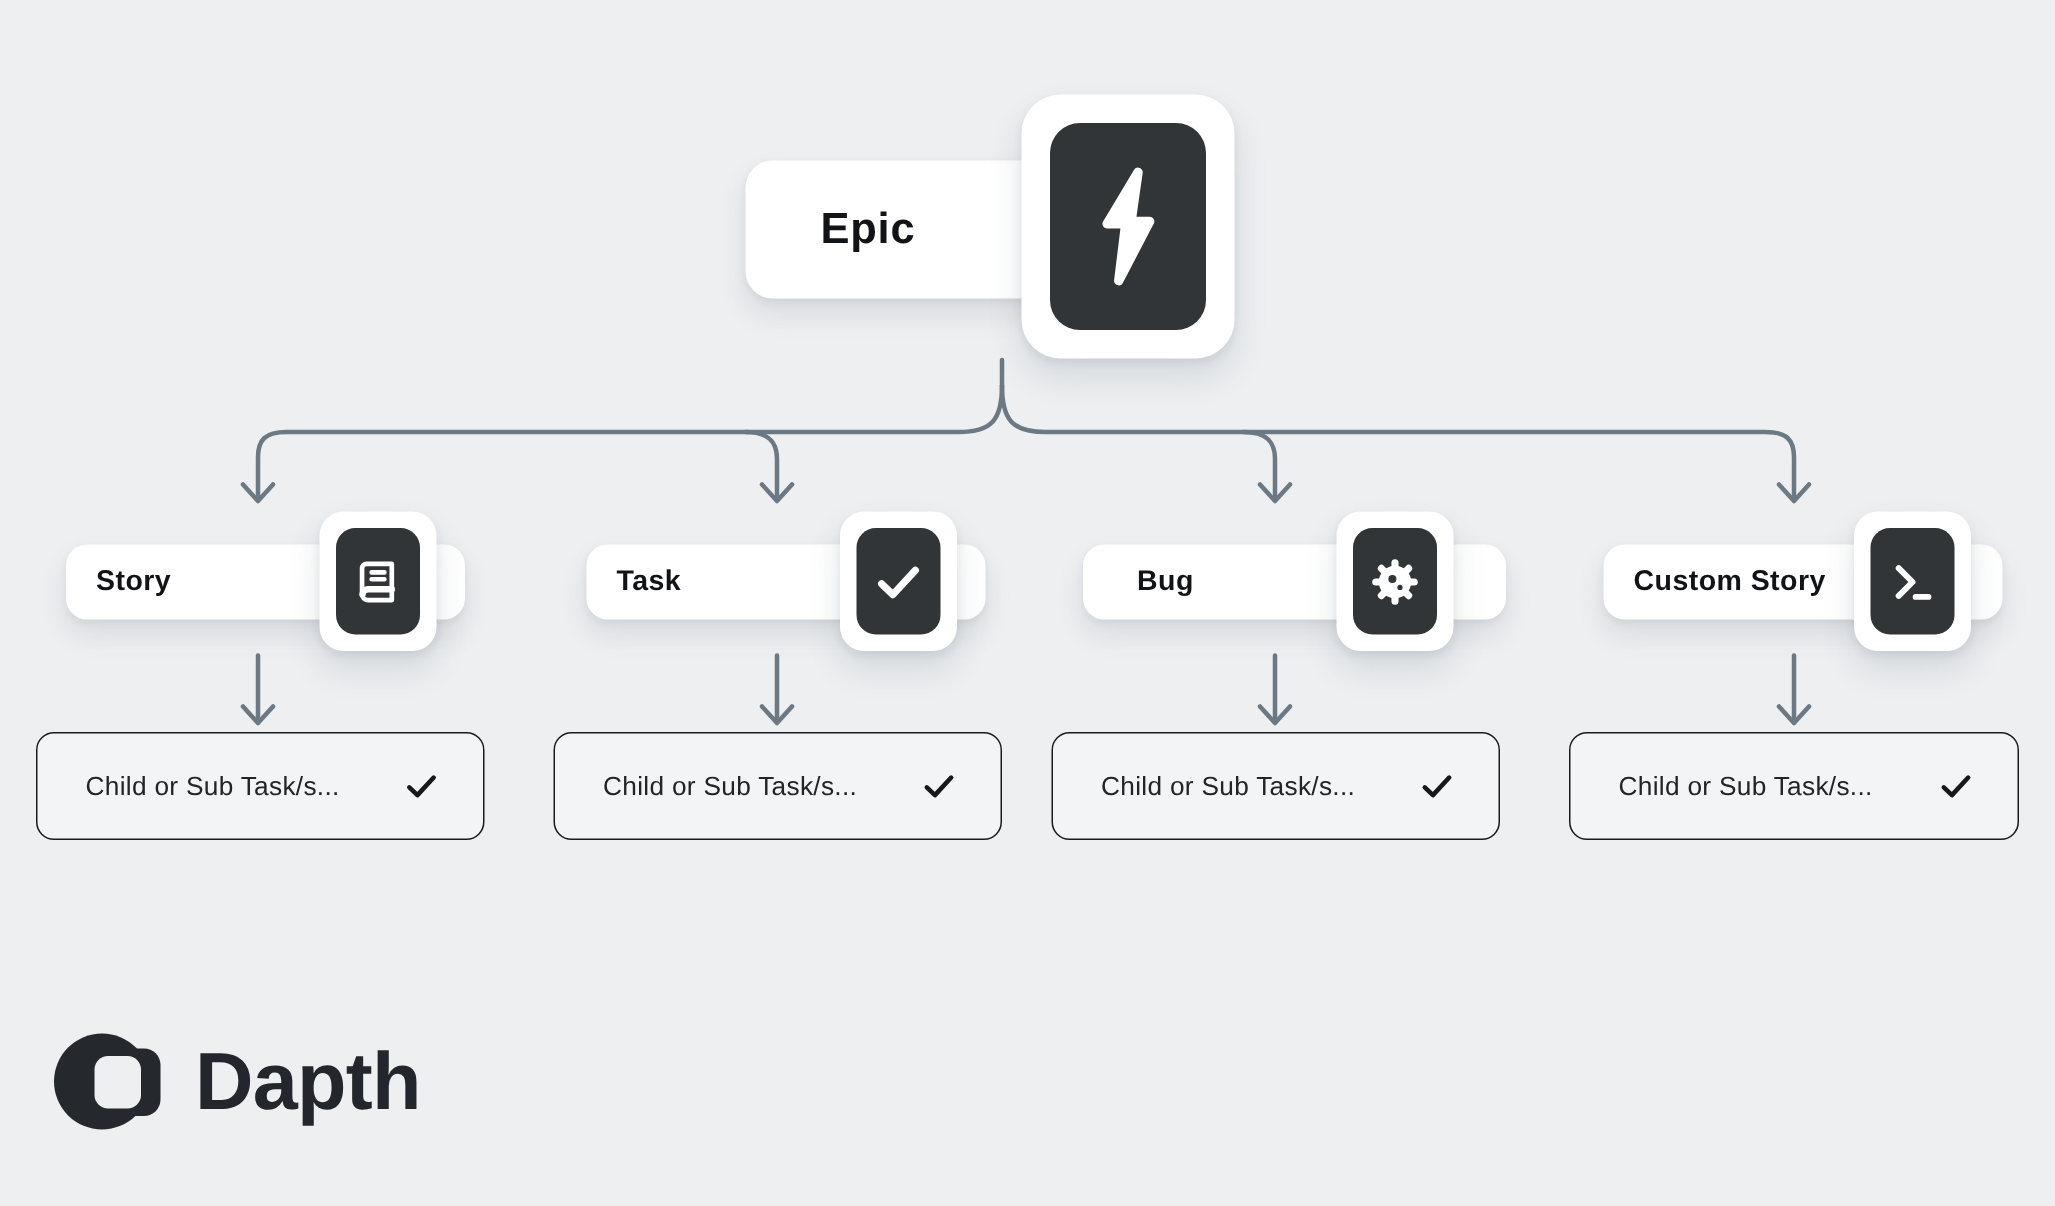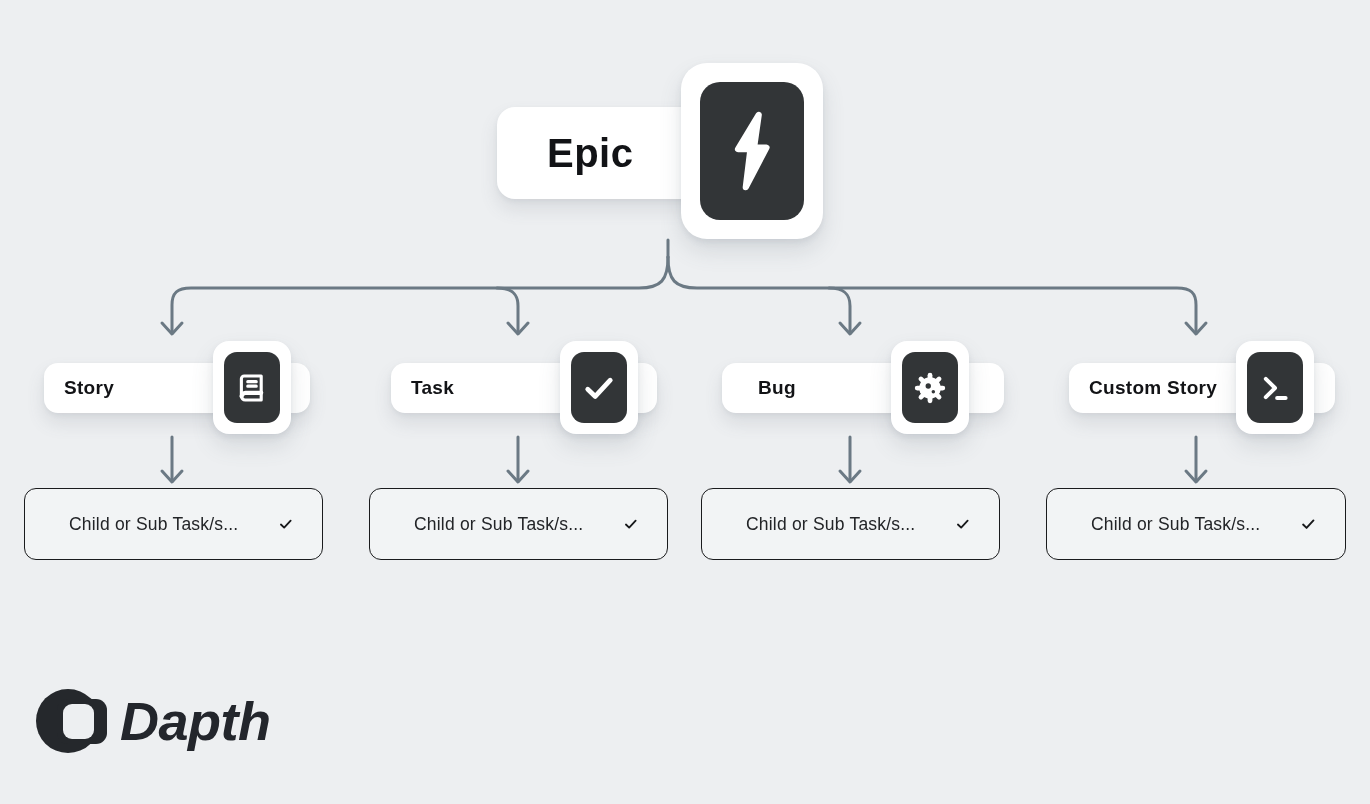--- a/index.html
+++ b/index.html
@@ -36,21 +36,21 @@
     display:flex;align-items:center;
   }
   .pill-label{
     font-weight:700;
     font-size:19px;
     letter-spacing:.3px;
     color:var(--text);
     white-space:nowrap;
   }
   .epic-pill{border-radius:18px;}
-  .epic-pill .pill-label{font-size:40px;letter-spacing:.5px;text-align:right;}
+  .epic-pill .pill-label{font-size:29px;letter-spacing:.5px;text-align:right;}
   
   .icon-card{
     position:absolute;
     background:var(--white);
     border-radius:16px;
     box-shadow:0 12px 22px rgba(90,100,115,.16), 0 3px 6px rgba(90,100,115,.10);
     display:flex;align-items:center;justify-content:center;
     z-index:2;
   }
   .epic-card{border-radius:26px;}
@@ -63,38 +63,38 @@
   .bug-dot{fill:var(--card-dark);}
   
   .child-box{
     position:absolute;
     top:488px;height:72px;width:299px;
     box-sizing:border-box;
     background:var(--child-box-bg);
     border:1.5px solid var(--child-box-border);
     border-radius:12px;
     display:flex;align-items:center;justify-content:space-between;
-    padding:0 28px 0 44px;
+    padding:0 28px 0 32px;
     gap:40px;
   }
   .child-label{
     font-size:17.5px;
     color:#222427;
     letter-spacing:.2px;
     white-space:nowrap;
   }
   
   .logo{position:absolute;left:36px;top:686px;height:70px;display:flex;align-items:center;}
   .logo-mark{position:relative;width:78px;height:70px;}
   .lm-circle{position:absolute;left:0;top:3px;width:64px;height:64px;border-radius:50%;background:#25282c;}
   .lm-rect{position:absolute;left:21px;top:13px;width:50px;height:45px;border-radius:11px;background:#25282c;}
   .lm-inner{position:absolute;left:27px;top:18px;width:31px;height:35px;border-radius:9px;background:var(--background);}
   .logo-text{
     font-size:54px;font-weight:700;letter-spacing:-.5px;color:#23262c;
-    margin-left:6px;line-height:70px;font-style:italic;
+    margin-left:16px;line-height:70px;
   }
 </style>
 </head>
 <body>
 
 <div class="canvas">
 
   <svg class="connectors" width="1370" height="804" viewBox="0 0 1370 804">
     <g fill="none" stroke="currentColor" stroke-width="3" stroke-linecap="round" stroke-linejoin="round">
       <path d="M668 240 V257"></path>

